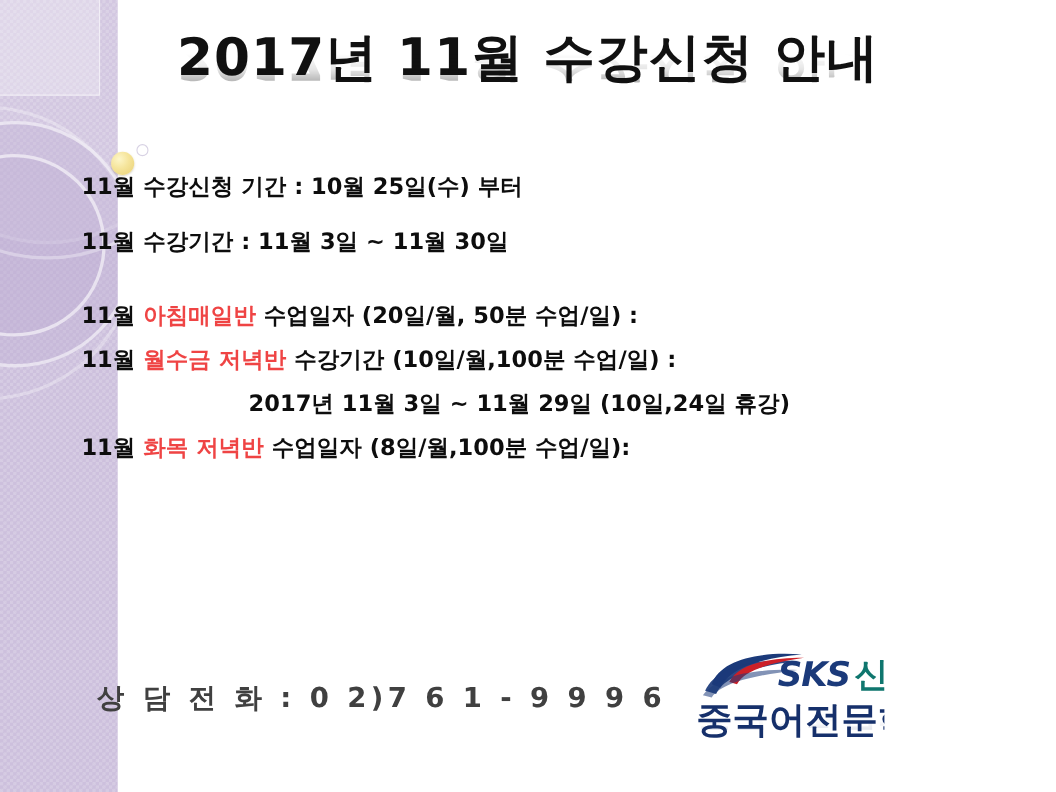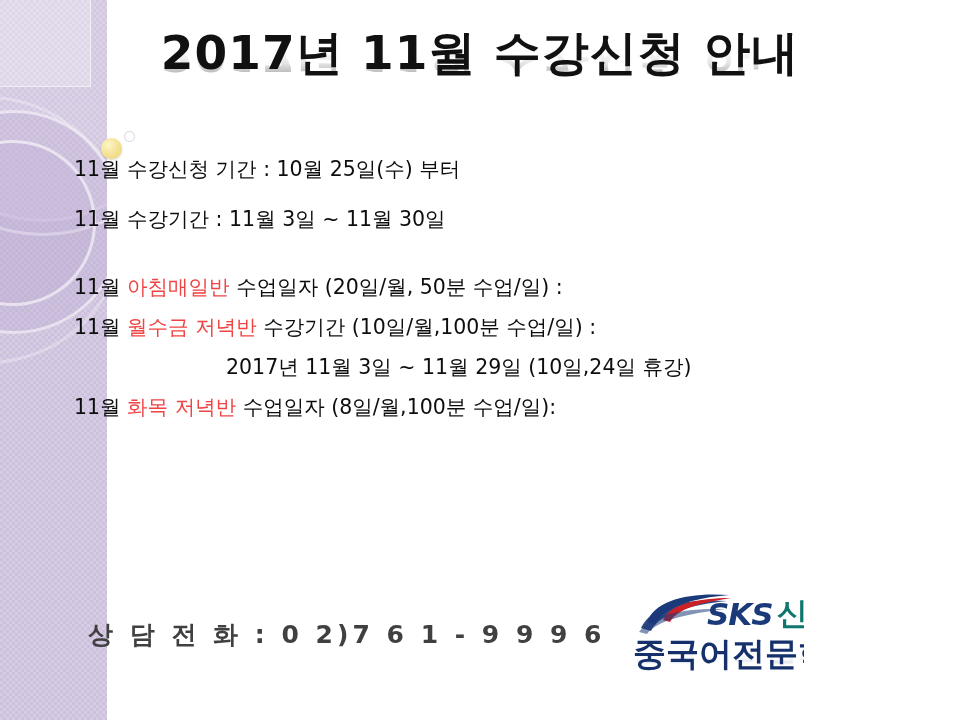--- a/index.html
+++ b/index.html
@@ -156,21 +156,21 @@
   
   .body-text {
     position: absolute;
     left: 74px;
     top: 155px;
     width: 860px;
   }
   .line {
     font-family: "DejaVu Sans", sans-serif;
     font-size: 20.5px;
-    font-weight: normal;
+    font-weight: bold;
     color: #0d0d0d;
     white-space: nowrap;
   }
   .line.l1 { margin-bottom: 22px; }
   .line.l2 { margin-bottom: 40px; }
   .line.l3 { margin-bottom: 12px; }
   .line.l4 { margin-bottom: 12px; }
   .line.l5 { margin-bottom: 12px; }
   .line.l6 { margin-bottom: 12px; }
   .line.l7 { margin-bottom: 12px; }

